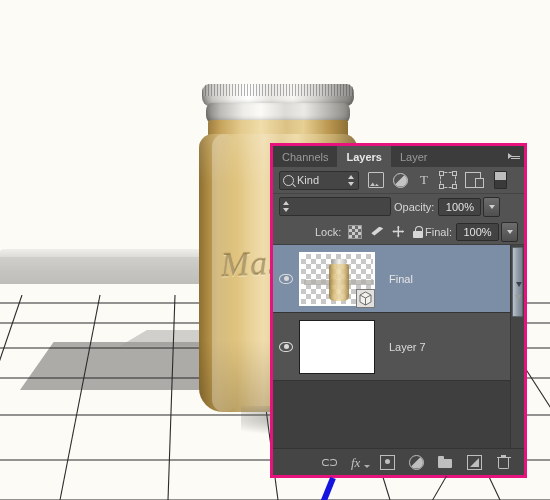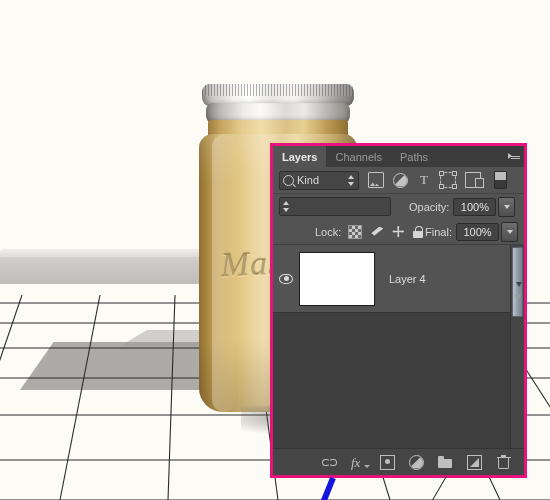--- a/index.html
+++ b/index.html
@@ -150,21 +150,21 @@
     border:1.3px solid #cdcdcd;background:#535353;}
   .fi-toggle{width:11px;height:16px;background:linear-gradient(180deg,#bdbdbd 0 50%,#3a3a3a 50% 100%);
     border:1px solid #2b2b2b;border-radius:1px;margin-left:4px;}
 
   .blendrow{height:25px;background:#535353;}
   .blend-select{
     width:104px;height:17px;background:#454545;border:1px solid #2e2e2e;border-radius:2px;
     display:flex;align-items:center;padding:0 3px;color:#dadada;font-size:11px;
   }
   .blend-select .lbl{flex:1;}
-  .lbl-op{margin-left:18px;color:#d5d5d5;font-size:11px;}
+  .lbl-op{margin-left:3px;color:#d5d5d5;font-size:11px;}
   .numfield{
     height:16px;min-width:35px;background:#434343;border:1px solid #2b2b2b;border-radius:2px;
     display:flex;align-items:center;justify-content:center;color:#e2e2e2;font-size:11px;margin-left:4px;padding:0 3px;
   }
   .numarrow{
     width:15px;height:18px;margin-left:2px;border:1px solid #2b2b2b;border-radius:2px;
     background:linear-gradient(180deg,#6d6d6d,#4f4f4f);
     display:flex;align-items:center;justify-content:center;
   }
   .numarrow:after{content:"";width:0;height:0;border-left:3.5px solid transparent;
@@ -324,23 +324,23 @@
       <div class="jar-body"></div>
       <div class="jar-emboss">Mas</div>
       <div class="jar-drop"></div>
     </div>
   </div>
 
   <div class="ps-panel">
     <div class="ps-inner">
 
       <div class="tabbar">
+        <div class="tab">Channels</div>
         <div class="tab active">Layers</div>
-        <div class="tab">Channels</div>
-        <div class="tab">Paths</div>
+        <div class="tab">Layer</div>
         <div class="tabfill"></div>
         <div class="panel-menu">
           <div class="menu-glyph">
             <span class="menu-tri"></span>
               <i></i>
               <i></i>
               <i></i>
           </div>
         </div>
       </div>
@@ -383,32 +383,57 @@
           <span class="lk lk-move"></span>
           <span class="lk lk-lock"></span>
         </span>
         <span class="lbl-fill">Final:</span>
         <span class="numfield">100%</span>
         <span class="numarrow"></span>
       </div>
 
       <div class="layerlist">
 
+        <div class="layer selected">
+          <div class="eyecell">
+            <span class="eye">
+              <span class="eye-o"></span>
+                <span class="eye-p"></span>
+            </span>
+          </div>
+          <div class="thumbwrap">
+            <div class="thumb checker">
+              <div class="tshelf"></div>
+              <div class="tjar">
+                <span class="tl"></span>
+                  <span class="tb"></span>
+              </div>
+            </div>
+            <div class="badge3d">
+              <svg width="17" height="17" viewBox="0 0 17 17">
+                <polygon points="8.5,2 14,5 14,12 8.5,15 3,12 3,5" fill="#f2f1ee" stroke="#6f6f6f" stroke-width="1"></polygon>
+                <polyline points="3,5 8.5,8 14,5" fill="none" stroke="#6f6f6f" stroke-width="1"></polyline>
+                <line x1="8.5" y1="8" x2="8.5" y2="15" stroke="#6f6f6f" stroke-width="1"></line>
+              </svg>
+            </div>
+          </div>
+          <div class="layer-name">Final</div>
+        </div>
 
         <div class="layer unselected">
           <div class="eyecell">
             <span class="eye">
               <span class="eye-o"></span>
                 <span class="eye-p"></span>
             </span>
           </div>
           <div class="thumbwrap">
             <div class="thumb white"></div>
           </div>
-          <div class="layer-name">Layer 4</div>
+          <div class="layer-name">Layer 7</div>
         </div>
 
         <div class="scrollbar">
           <div class="scroll-thumb">
             <span class="scroll-arrow"></span>
           </div>
           <span class="scroll-down"></span>
         </div>
       </div>
 

